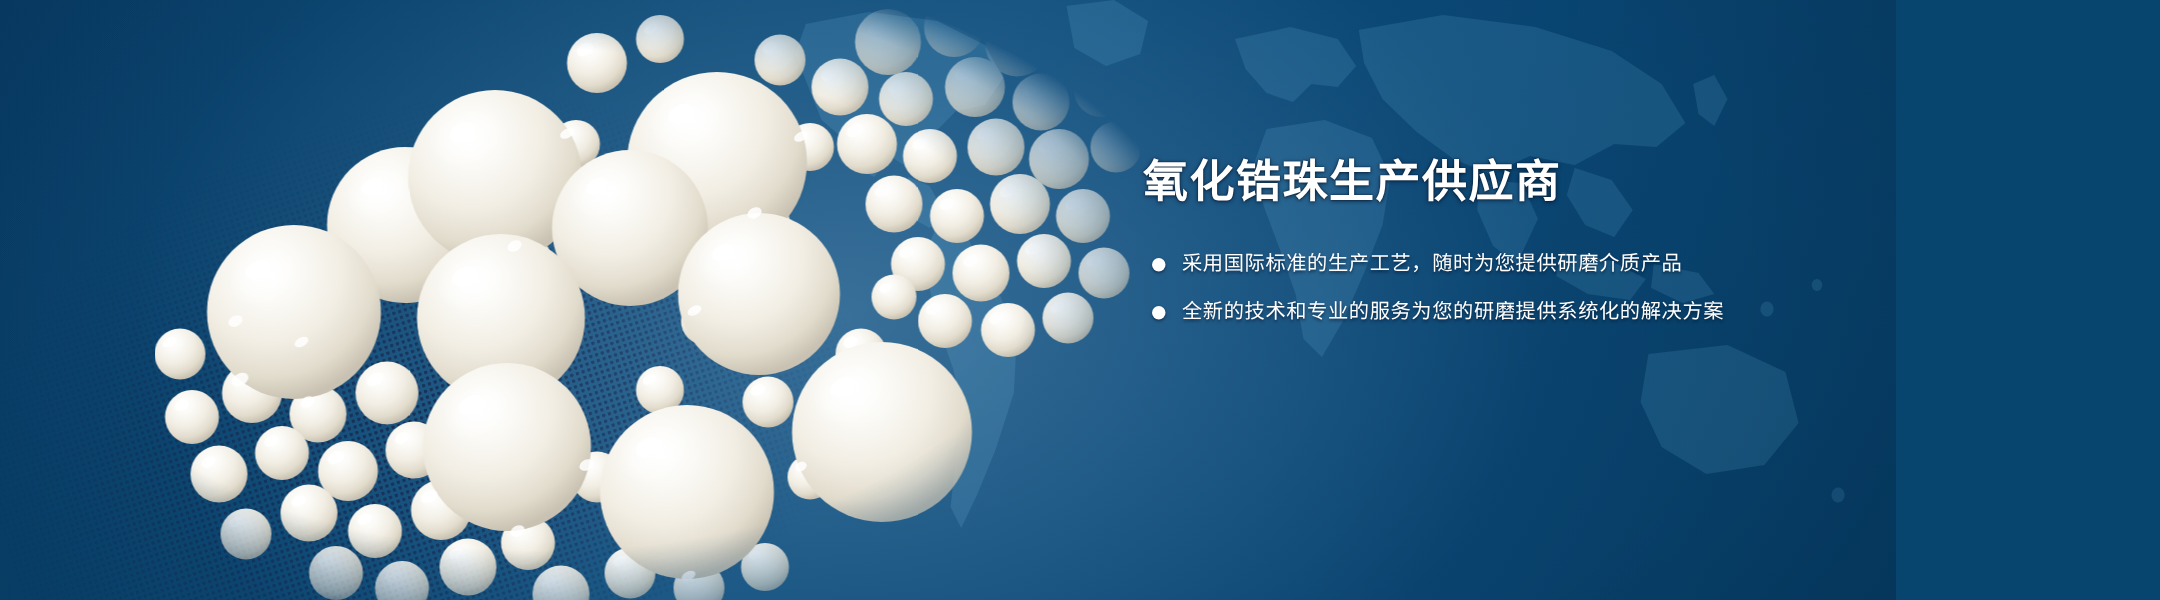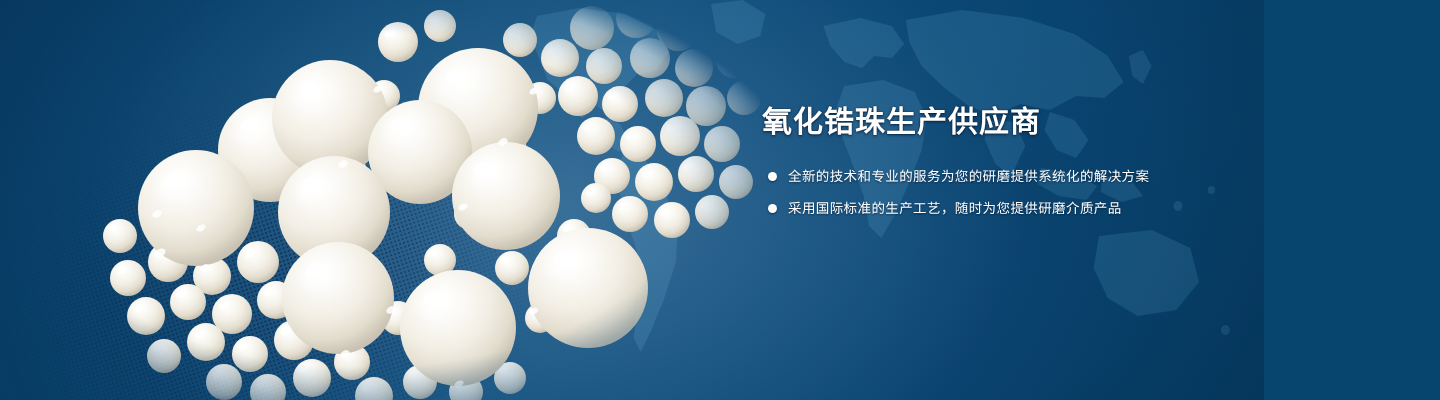--- a/index.html
+++ b/index.html
@@ -426,22 +426,22 @@
       </g>
     </svg>
   </div>
 
   <div class="copy">
     <h1 class="headline">氧化锆珠生产供应商</h1>
 
     <ul class="bullets">
       <li class="bullet">
         <span class="bullet-dot"></span>
-        <span class="bullet-text">全新的技术和专业的服务为您的研磨提供系统化的解决方案</span>
+        <span class="bullet-text">采用国际标准的生产工艺，随时为您提供研磨介质产品</span>
       </li>
       <li class="bullet">
         <span class="bullet-dot"></span>
-        <span class="bullet-text">采用国际标准的生产工艺，随时为您提供研磨介质产品</span>
+        <span class="bullet-text">全新的技术和专业的服务为您的研磨提供系统化的解决方案</span>
       </li>
     </ul>
   </div>
 
 </div>
 
 </body></html>

